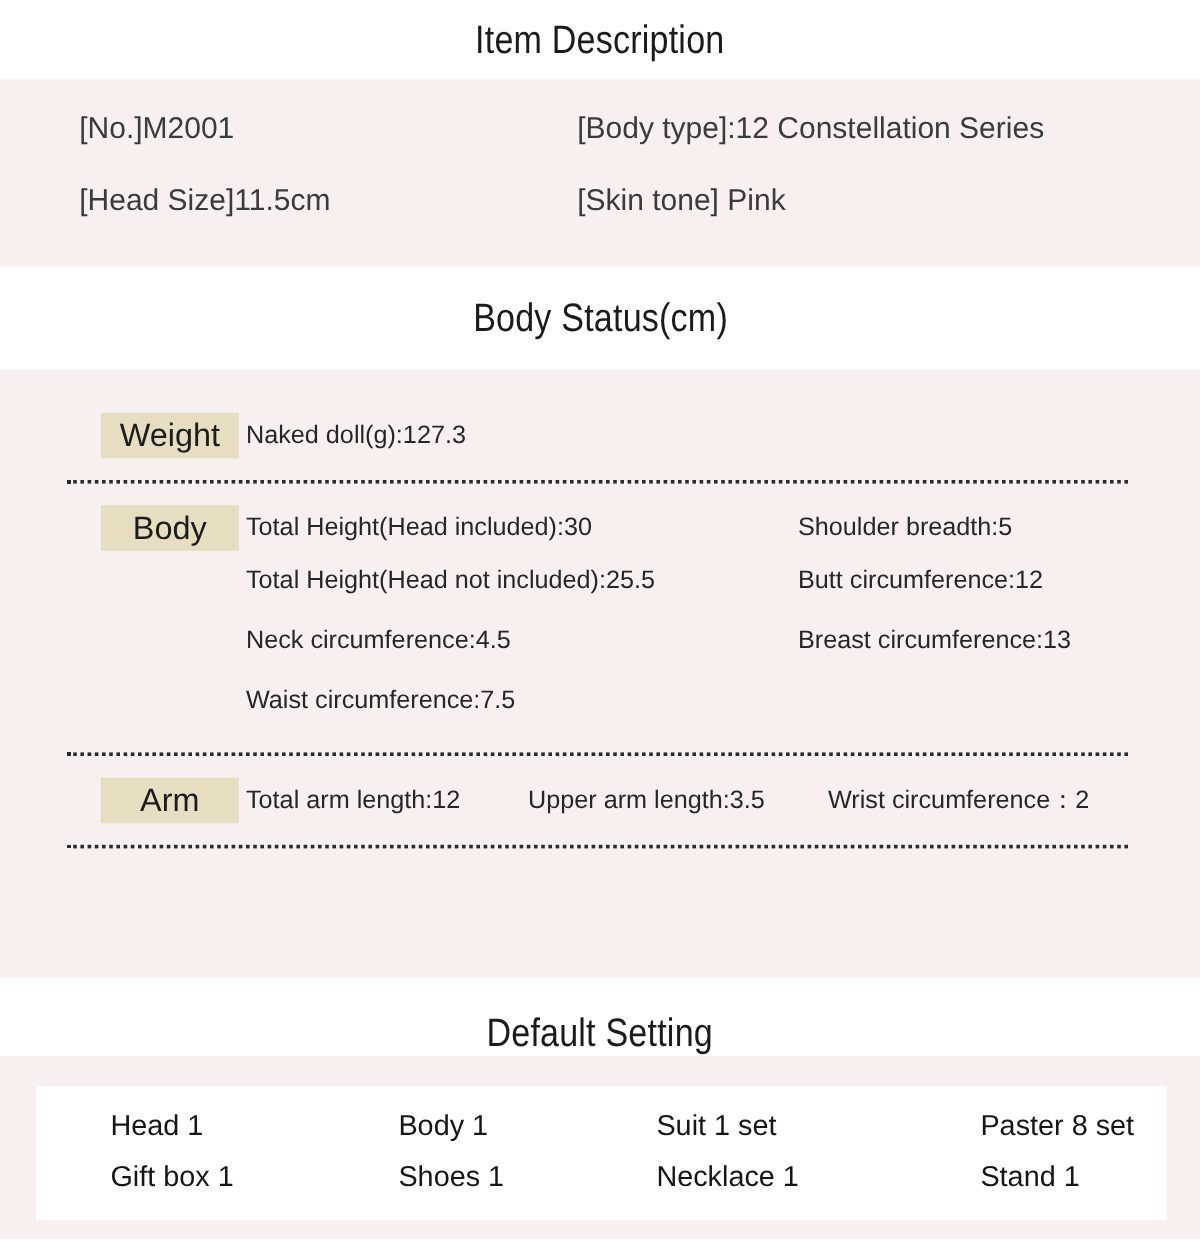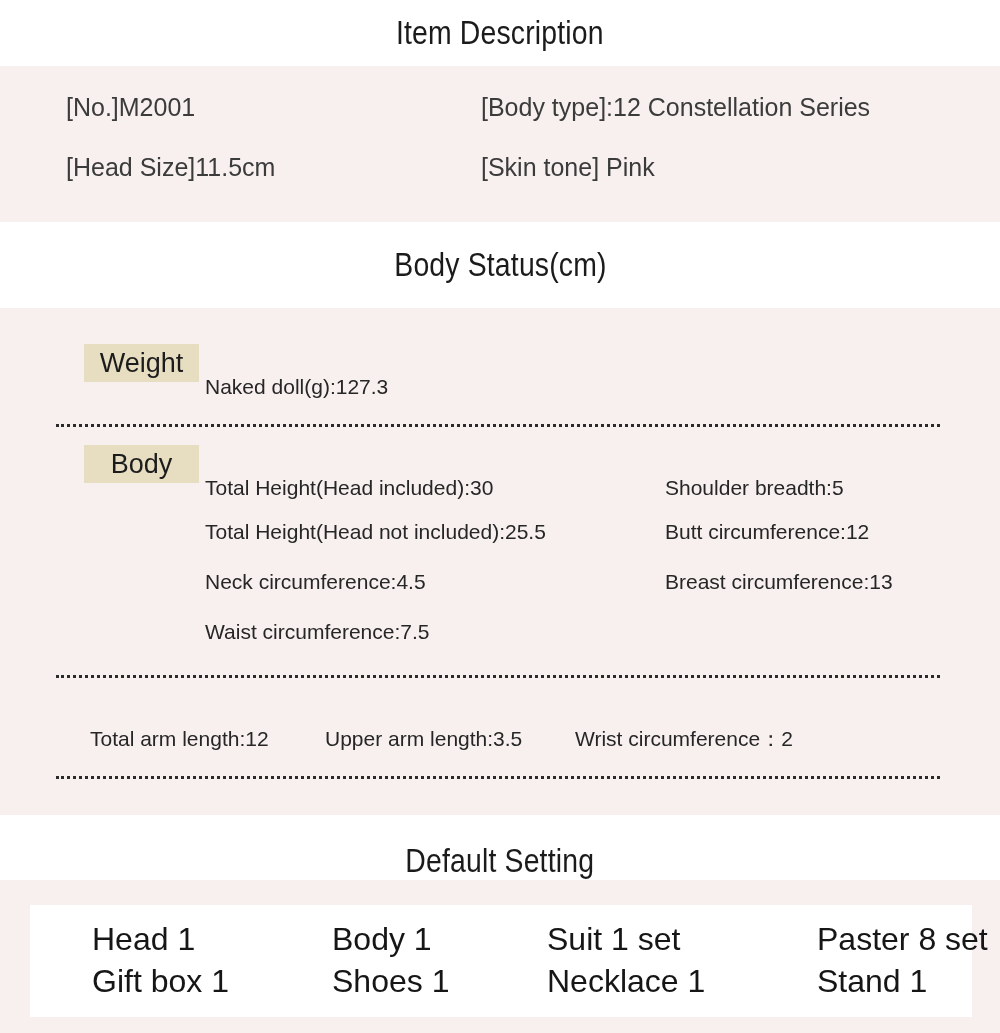--- a/index.html
+++ b/index.html
@@ -80,21 +80,21 @@
     flex: 0 0 115px;
     background: #e7dec2;
     color: #1c1c1c;
     font-size: 27px;
     line-height: 38px;
     height: 38px;
     text-align: center;
     white-space: nowrap;
   }
 
-  .spec-values { flex: 1 1 auto; padding-left: 6px; margin-top: 24px; }
+  .spec-values { flex: 1 1 auto; padding-left: 6px; }
 
   .spec-line {
     font-size: 21px;
     line-height: 50px;
     color: #262626;
     white-space: nowrap;
   }
   .spec-line:first-child { line-height: 38px; }
 
   
@@ -134,21 +134,21 @@
     background: #ffffff;
     padding: 14px 0 16px 0;
   }
   .default-grid {
     display: grid;
     grid-template-columns: 240px 215px 270px auto;
     padding-left: 62px;
     row-gap: 2px;
   }
   .default-cell {
-    font-size: 32px;
+    font-size: 24px;
     line-height: 40px;
     color: #161616;
     white-space: nowrap;
   }
 </style>
 </head>
 <body>
 
 <div class="sheet">
 
@@ -198,20 +198,21 @@
         </div>
       </div>
     </div>
 
     <div class="gap-before-sep"></div>
     <div class="dotted-sep"></div>
     <div class="gap-after-sep"></div>
 
     <div class="spec-row">
       <div class="spec-inner">
+        <div class="spec-label">Arm</div>
         <div class="spec-values cols-3">
           <div class="spec-line">Total arm length:12</div>
           <div class="spec-line">Upper arm length:3.5</div>
           <div class="spec-line">Wrist circumference：2</div>
         </div>
       </div>
     </div>
 
     <div class="gap-before-sep"></div>
     <div class="dotted-sep"></div>

